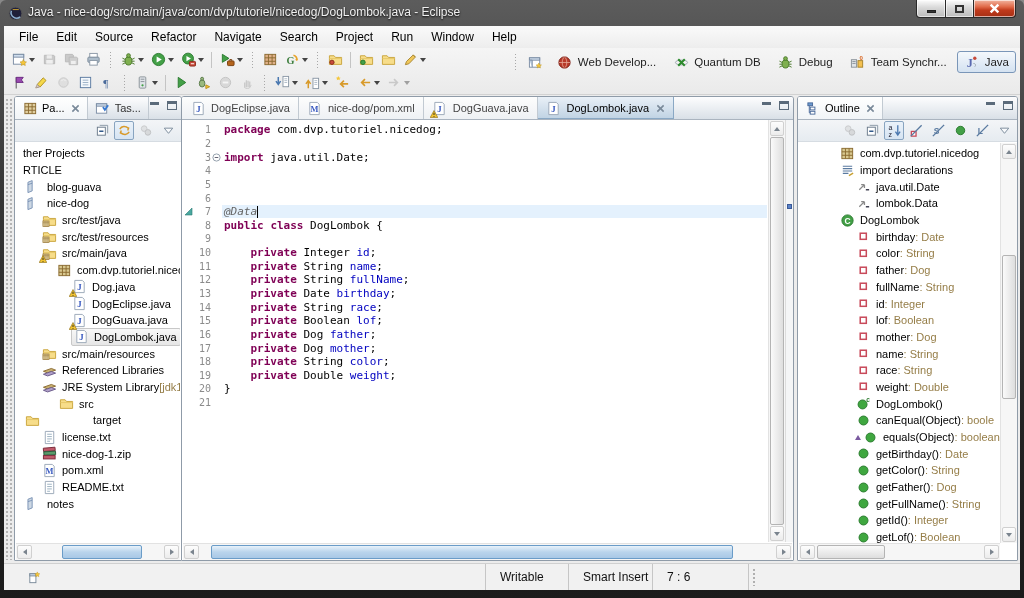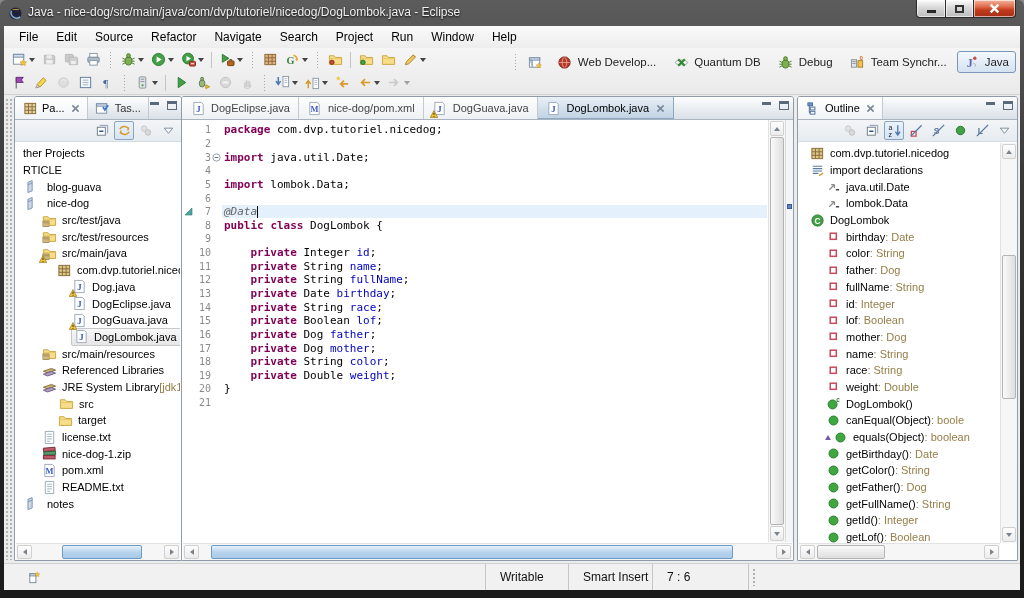--- a/index.html
+++ b/index.html
@@ -67,21 +67,21 @@
   
   .tree{position:absolute;top:46px;left:1px;right:1px;bottom:17px;overflow:hidden;font-size:11px;background:#fff;padding-top:2px;}
   .titem{height:16.7px;display:flex;align-items:center;white-space:nowrap;}
   .titem .icn{position:relative;flex:none;}
   .tlabel{margin-left:5px;}
   .tdec{color:#957d47;}
   .selwrap{display:inline-flex;align-items:center;padding:0 3px 0 1px;background:linear-gradient(#f8f8f8,#e6e6e6);
     border:1px solid #c8c8c8;border-radius:2px;}
   .badge{position:absolute;left:-2px;bottom:-2px;}
   .ovr{width:0;height:0;border-left:3.5px solid transparent;border-right:3.5px solid transparent;border-bottom:5px solid #7a5aa0;margin-right:1px;}
-  .outline .tree{right:15px;}
+  .outline .tree{right:15px;margin-left:30px;}
   
   .codearea{position:absolute;top:23px;left:1px;right:26px;bottom:18px;background:#fff;overflow:hidden;
     font-family:"DejaVu Sans Mono","Liberation Mono",monospace;font-size:11px;padding-top:3px;}
   .cline{display:flex;height:13.65px;align-items:center;}
   .cmark{width:10px;flex:none;display:flex;align-items:center;justify-content:center;}
   .cnum{width:18px;flex:none;text-align:right;color:#8b8b8b;font-size:10px;}
   .cfold{width:11px;flex:none;display:flex;align-items:center;justify-content:center;}
   .ctext{flex:1;white-space:pre;padding-left:2px;}
   .cline.cur .ctext{background:#e4f1fd;}
   .tk-kw{color:#7f0055;font-weight:bold;}
@@ -717,21 +717,21 @@
             </div>
             <div class="titem" style="padding-left: 42px;">
               <span class="icn">
                 <svg viewBox="0 0 16 16" width="15" height="15">
                   <path d="M1.5 4 h5 l1.5 1.8 h6.5 v7.4 h-13 z" fill="#f7dd8a" stroke="#c9a43d"></path>
                   <path d="M1.5 7 h13" stroke="#e6c766" fill="none"></path>
                 </svg>
               </span>
               <span class="tlabel">src</span>
             </div>
-            <div class="titem" style="padding-left: 41px;">
+            <div class="titem" style="padding-left: 8px; gap: 48px;">
               <span class="icn">
                 <svg viewBox="0 0 16 16" width="15" height="15">
                   <path d="M1.5 4 h5 l1.5 1.8 h6.5 v7.4 h-13 z" fill="#f7dd8a" stroke="#c9a43d"></path>
                   <path d="M1.5 7 h13" stroke="#e6c766" fill="none"></path>
                 </svg>
               </span>
               <span class="tlabel">target</span>
             </div>
             <div class="titem" style="padding-left: 25px;">
               <span class="icn">
@@ -874,21 +874,20 @@
             <div class="cline">
               <span class="cmark"></span>
               <span class="cnum">4</span>
               <span class="cfold"></span>
               <span class="ctext"></span>
             </div>
             <div class="cline">
               <span class="cmark"></span>
               <span class="cnum">5</span>
               <span class="cfold"></span>
-              <span class="ctext"><span class="tk-kw">import</span><span class="tk-pl"> lombok.Data;</span></span>
             </div>
             <div class="cline">
               <span class="cmark"></span>
               <span class="cnum">6</span>
               <span class="cfold"></span>
               <span class="ctext"></span>
             </div>
             <div class="cline cur">
               <span class="cmark">
                 <svg width="9" height="9" viewBox="0 0 9 9">

